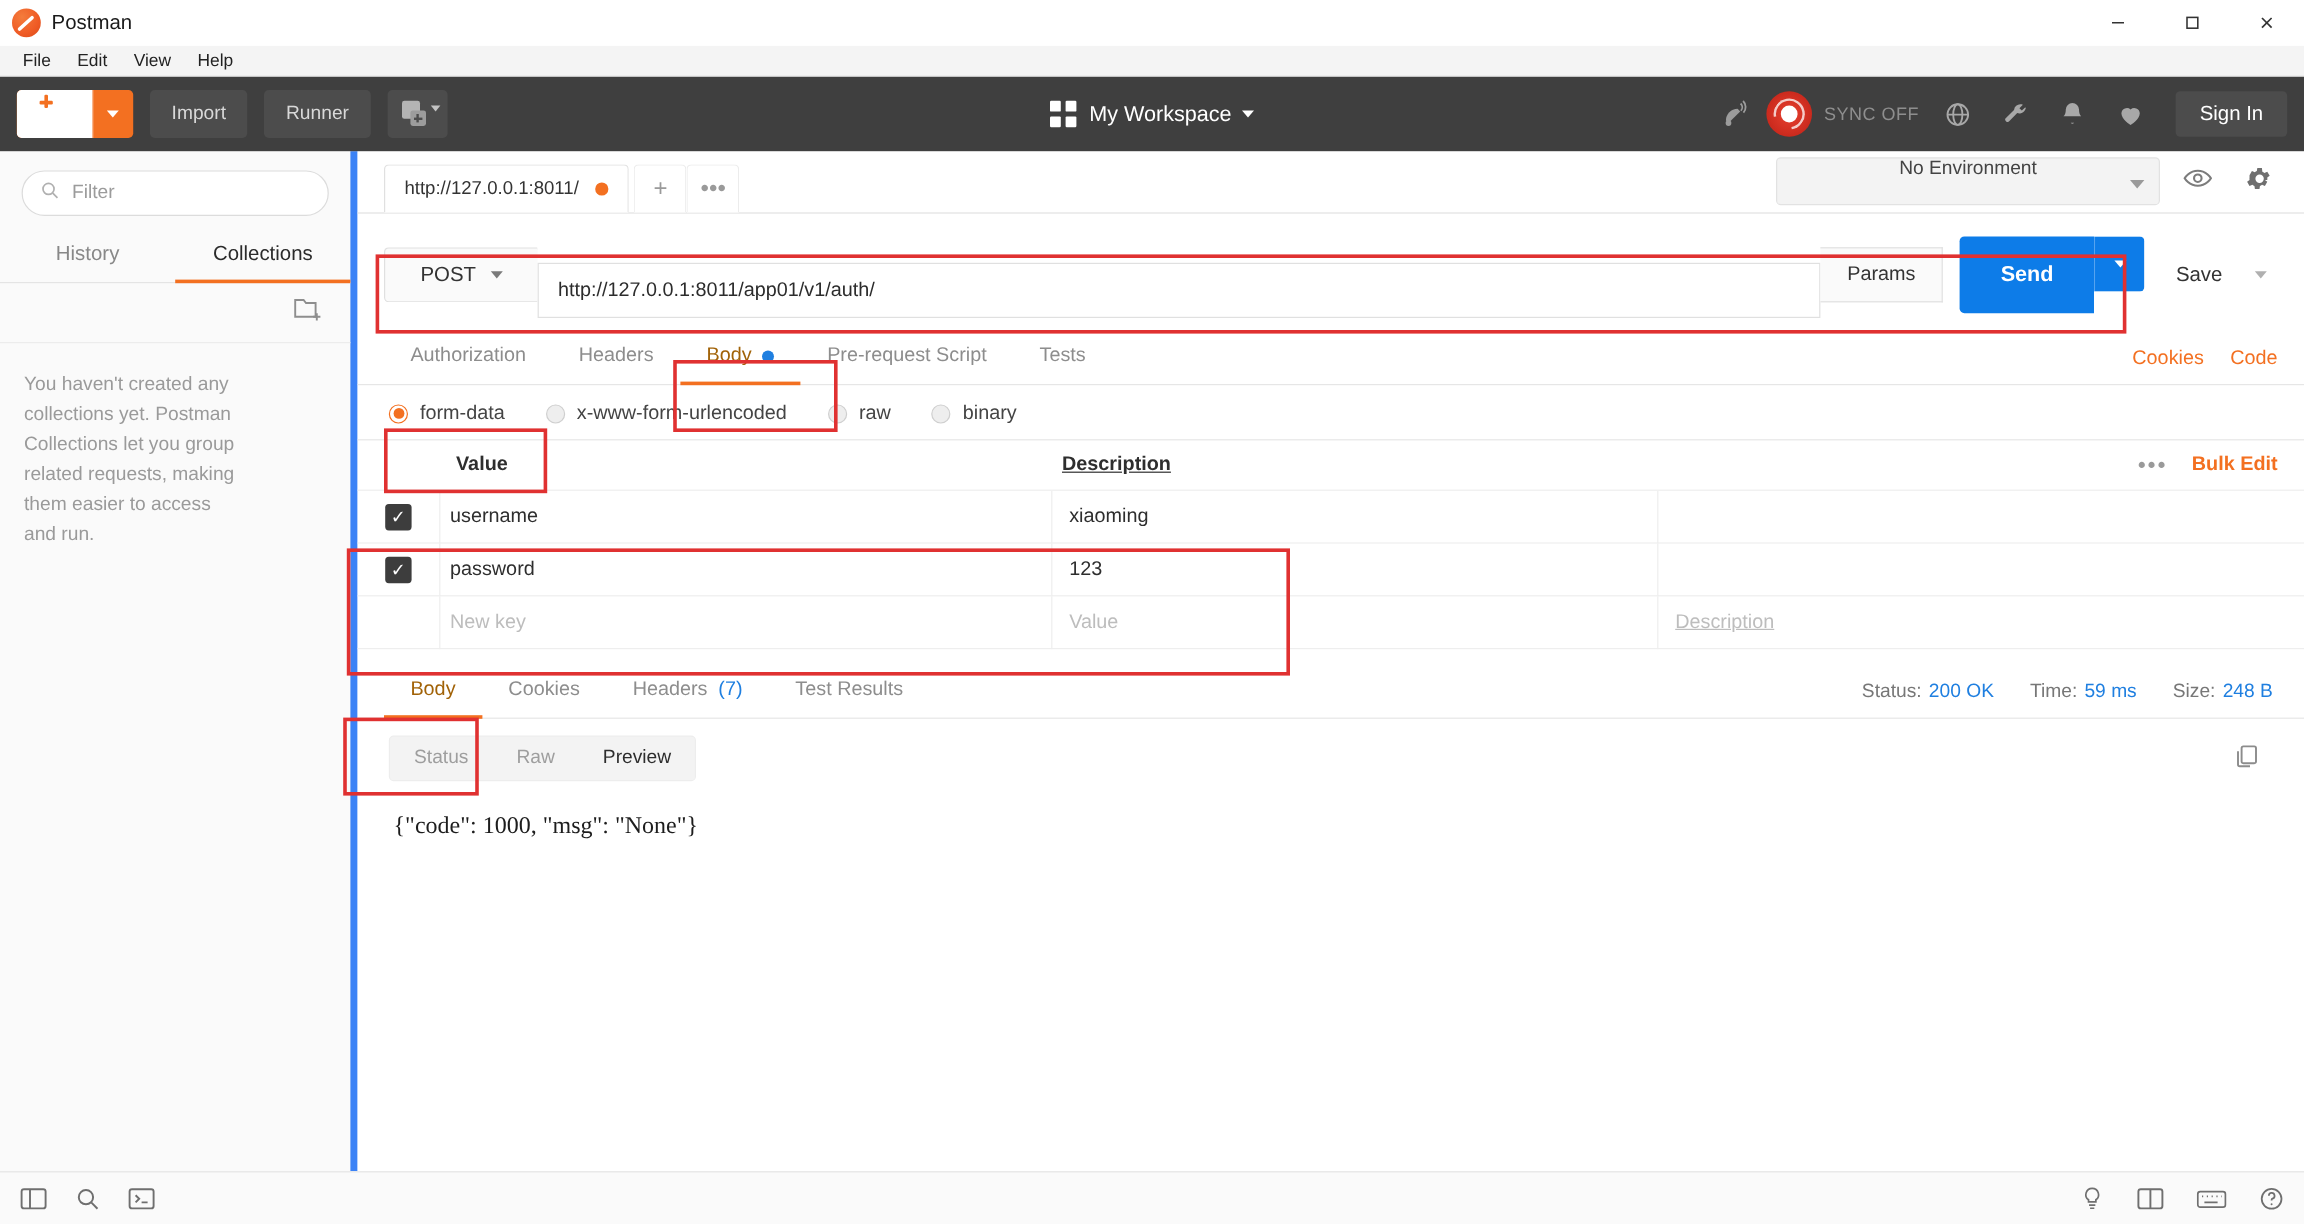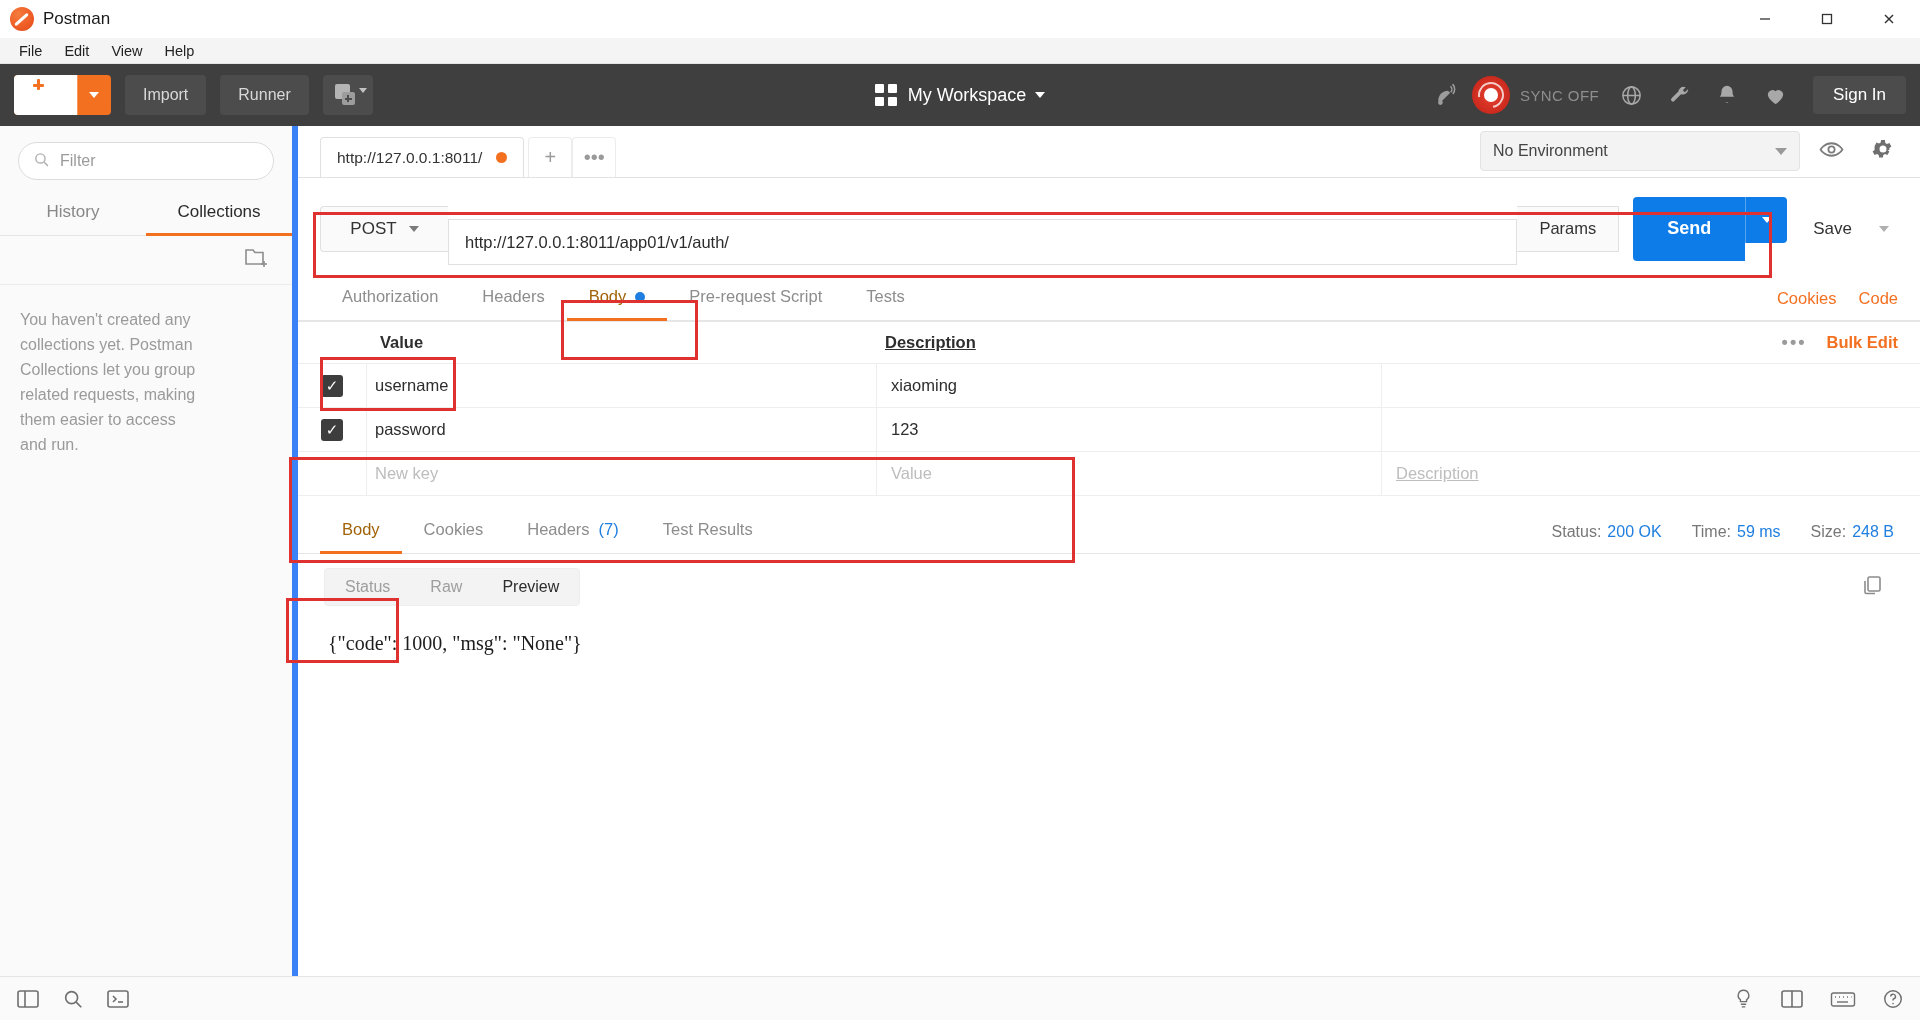--- a/index.html
+++ b/index.html
@@ -154,21 +154,21 @@
   .unsaved-dot { width: 11px; height: 11px; border-radius: 50%; background: #f37021; margin-left: 14px; }
   .tab-plus, .tab-more {
     width: 44px; height: 40px; display: flex; align-items: center; justify-content: center;
     color: #9a9a9a; font-size: 20px; border: 1px solid #ececec; border-bottom: none;
     background: #fff; border-radius: 4px 4px 0 0;
   }
   .tab-plus { margin-left: 4px; }
   .env-area { margin-left: auto; display: flex; align-items: center; padding-right: 16px; padding-bottom: 6px; }
   .env-select {
     width: 320px; height: 40px; background: #f3f3f3; border: 1px solid #e2e2e2; border-radius: 4px;
-    display: flex; align-items: center; padding: 0 12px; font-size: 16px; color: #444;
+    display: flex; align-items: center; padding: 0 12px; font-size: 16px; color: #444; flex-direction: column;
   }
   .env-select .caret-dn { margin-left: auto; border-top-color: #9a9a9a; border-left-width:6px; border-right-width:6px; border-top-width:7px;}
   .env-icon-btn {
     width: 42px; height: 40px; display: flex; align-items: center; justify-content: center;
     margin-left: 10px; color: #7c7c7c;
   }
 
   
   .url-row { display: flex; align-items: center; padding: 14px 16px 12px 22px; }
   .method-box {
@@ -477,20 +477,40 @@
         </div>
         <div class="subtab">
           <span>Tests</span>
         </div>
         <div class="cookies-code">
           <span class="link-orange">Cookies</span>
           <span class="link-orange">Code</span>
         </div>
       </div>
 
+      <div class="radio-row">
+        <div class="radio-item">
+          <span class="radio on">
+              <i></i>
+            </span>
+          <span>form-data</span>
+        </div>
+        <div class="radio-item">
+          <span class="radio"></span>
+          <span>x-www-form-urlencoded</span>
+        </div>
+        <div class="radio-item">
+          <span class="radio"></span>
+          <span>raw</span>
+        </div>
+        <div class="radio-item">
+          <span class="radio"></span>
+          <span>binary</span>
+        </div>
+      </div>
 
       <div class="kv-table">
         <div class="kv-head">
           <div class="kv-check"></div>
           <div class="kv-val">Value</div>
           <div class="kv-desc">Description</div>
           <div class="bulk-wrap">
             <span class="dots">•••</span>
             <span class="link-orange">Bulk Edit</span>
           </div>

